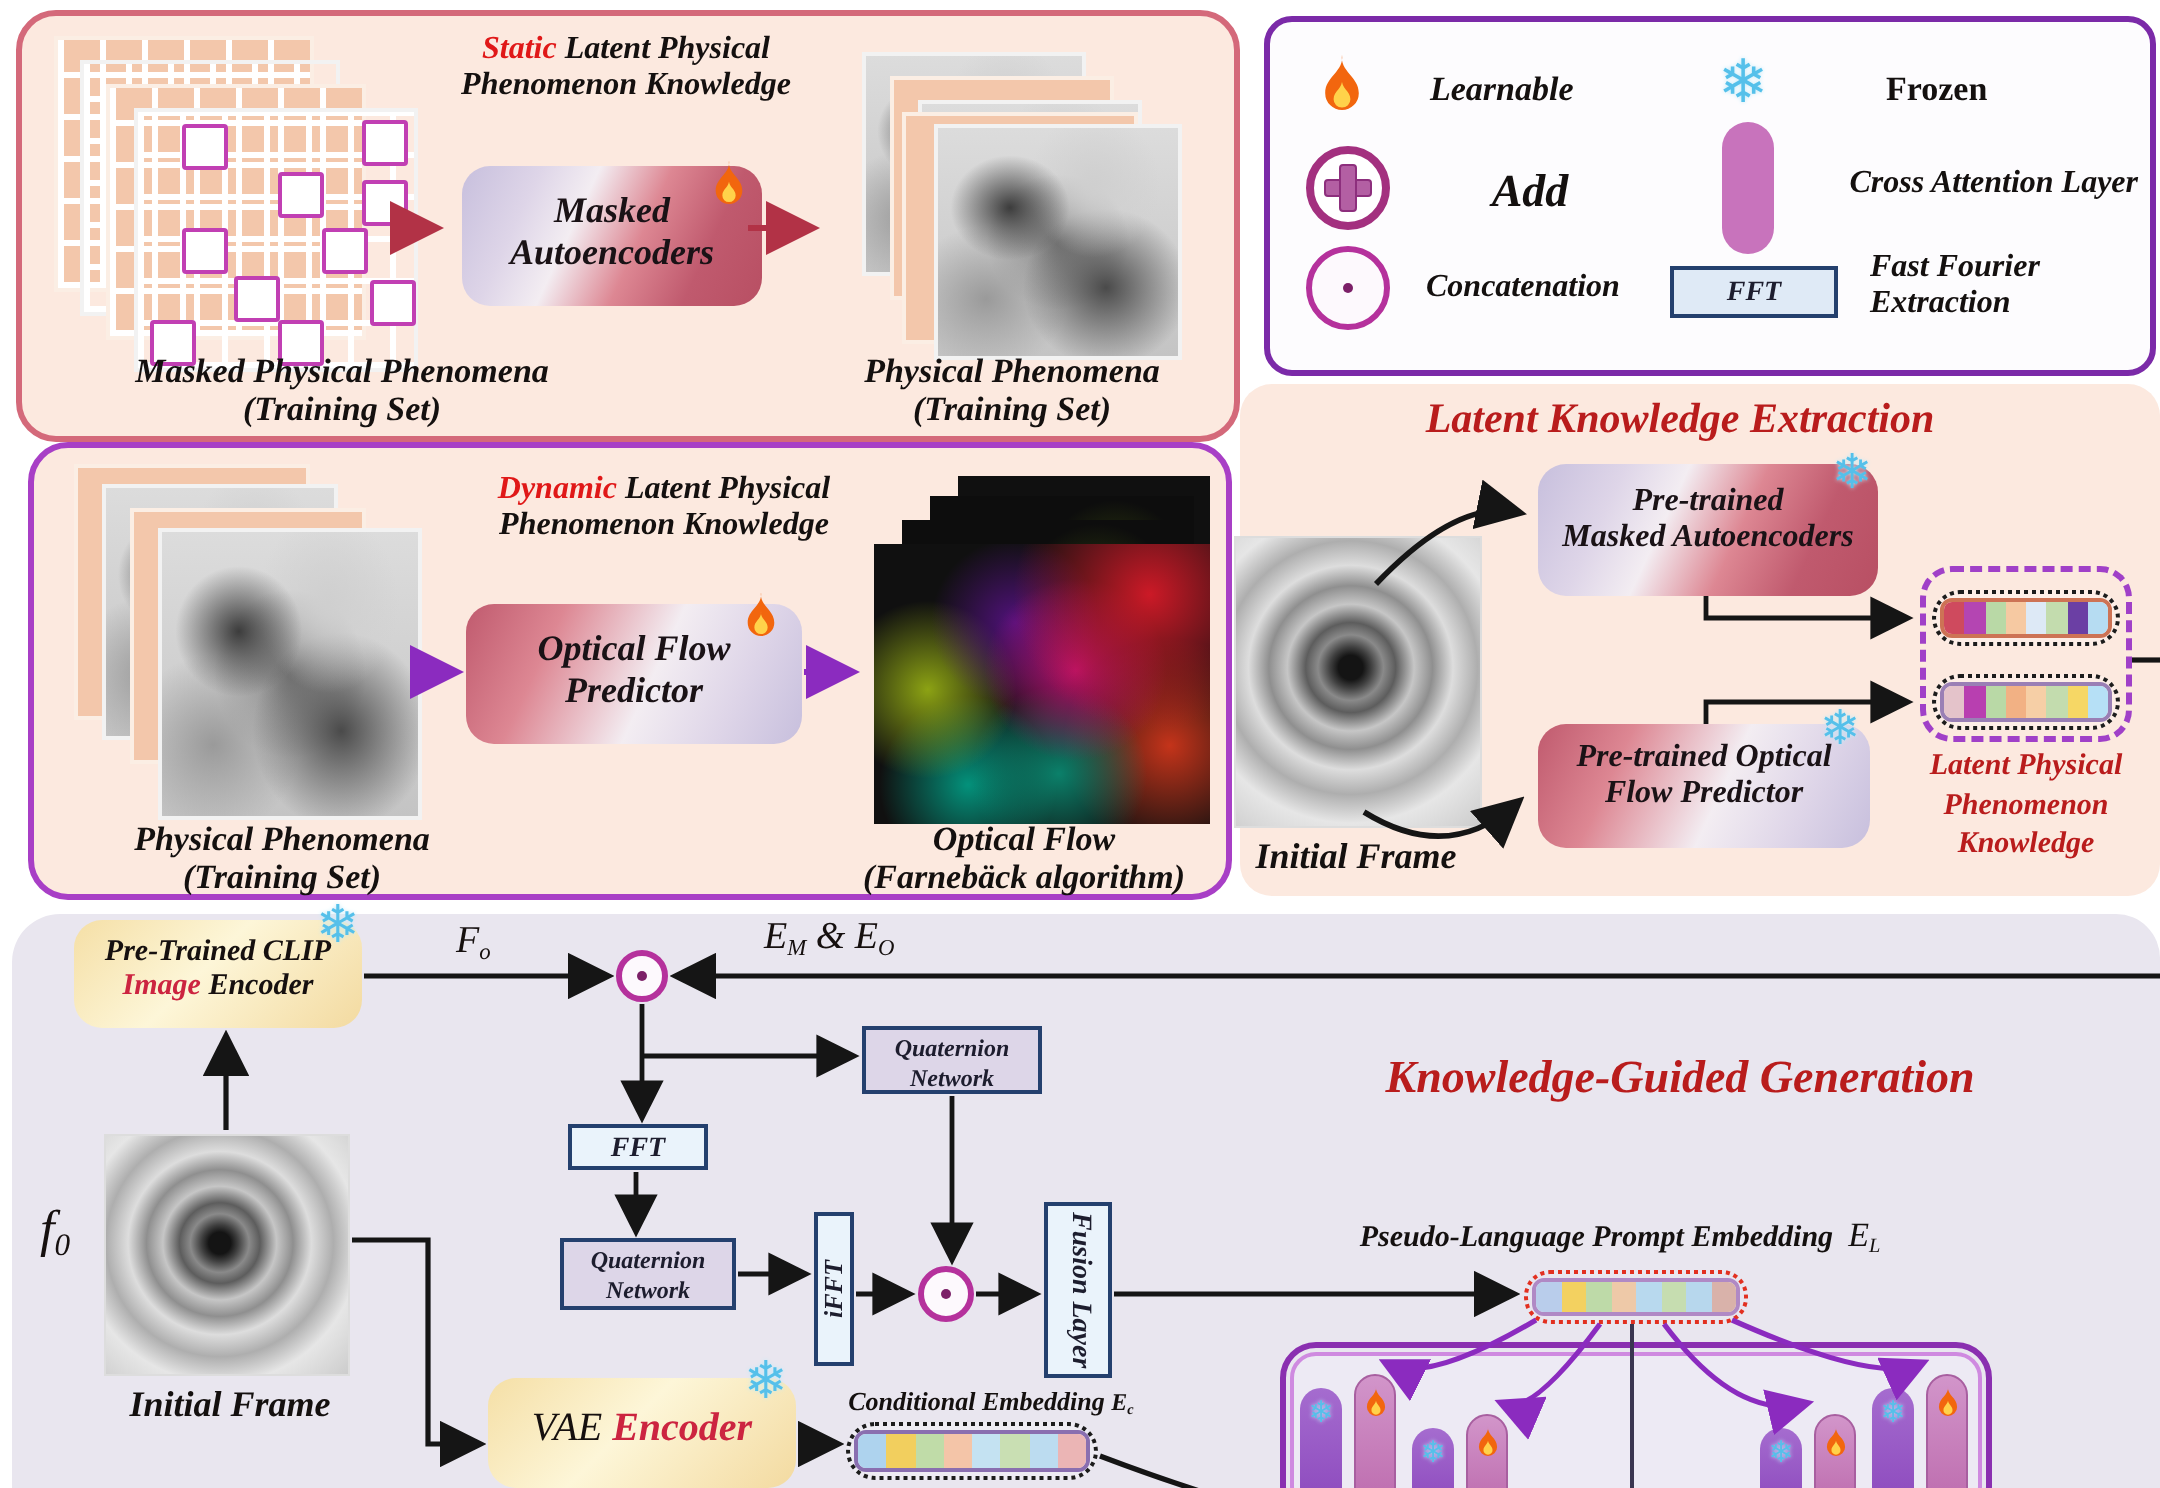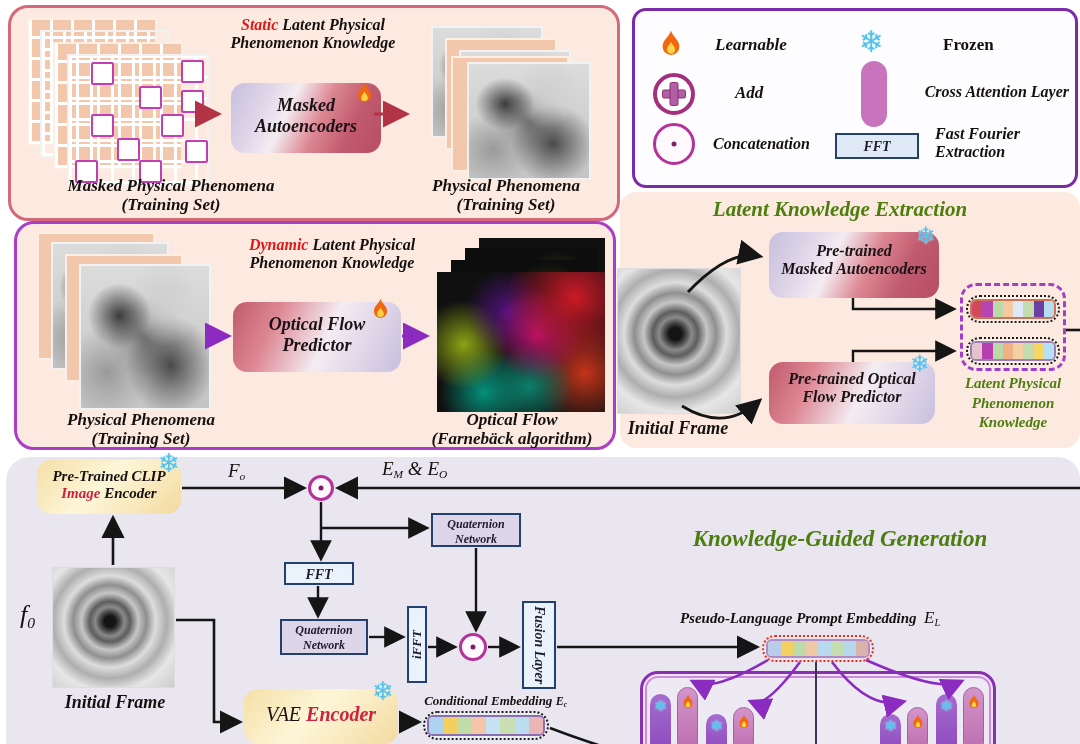--- a/index.html
+++ b/index.html
@@ -1,20 +1,20 @@
 <!DOCTYPE html>
 <html><head>
 <meta charset="utf-8">
 <style>
   html,body{margin:0;padding:0;background:#ffffff;}
   #canvas{position:relative;width:1080px;height:744px;background:#ffffff;overflow:hidden;
           font-family:"Liberation Serif","DejaVu Serif",serif;color:#16100f;}
   .abs{position:absolute;}
   .cap{font-weight:bold;font-style:italic;text-align:center;color:#14100f;line-height:1.12;}
-  .ptitle{color:#4d7c0f;font-weight:bold;font-style:italic;text-align:center;}
+  .ptitle{color:#b91c1c;font-weight:bold;font-style:italic;text-align:center;}
   .accent{color:#e01818;}
   .crimson{color:#cc2440;}
   
   .static-panel{left:8px;top:5px;width:606px;height:210px;background:#fce9df;border:3.5px solid #d4697a;border-radius:20px;}
   .dynamic-panel{left:14px;top:221px;width:596px;height:223px;background:#fce9df;border:3.5px solid #a83fc6;border-radius:20px;}
   .legend-box{left:632px;top:8px;width:440px;height:174px;background:#fdfcfe;border:3.5px solid #7b2aa8;border-radius:14px;}
   .extraction-panel{left:620px;top:192px;width:460px;height:256px;background:#fce9df;border-radius:16px;}
   .generation-panel{left:6px;top:457px;width:1074px;height:287px;background:#e9e6ef;border-radius:24px 22px 0 0;}
   
   .gbox{background:linear-gradient(115deg,#c7bfdd 0%,#ded5e8 22%,#f3edf2 38%,#dd8793 58%,#c05a6e 78%,#b84f63 100%);
@@ -190,21 +190,21 @@
 
   <div class="abs legend-box">
     <span class="abs flame" style="left:24px;top:16px;width:24px;height:32px;"><svg width="100%" height="100%" viewBox="0 0 20 26">
           <path d="M10 0C11 7 3 9 3 16a7 7 0 0 0 14 0C17 9 9 7 10 0Z" fill="#f2660e"></path>
           <path d="M10 10c.5 4-3.5 5-3.5 8.5a3.5 3.5 0 0 0 7 0C13.5 15 9.5 14 10 10Z" fill="#ffd24a"></path>
         </svg></span>
     <div class="abs cap" style="left:80px;top:24px;width:110px;font-size:17px;text-align:left;"><span>Learnable</span></div>
     <span class="abs snow" style="left:224px;top:16px;font-size:30px;">❄</span>
     <div class="abs cap" style="left:308px;top:24px;width:90px;font-size:17px;font-style:normal;text-align:left;"><span>Frozen</span></div>
     <div class="abs cadd" style="left:18px;top:62px;width:42px;height:42px;"></div>
-    <div class="abs cap" style="left:100px;top:72px;width:60px;font-size:17px;text-align:left;"><span>Add</span></div>
+    <div class="abs cap" style="left:100px;top:72px;width:60px;font-size:23px;text-align:center;"><span>Add</span></div>
     <div class="abs pill" style="left:226px;top:50px;width:26px;height:66px;background:#c873bc;border-radius:13px;"></div>
     <div class="abs cap" style="left:272px;top:72px;width:162px;font-size:16px;text-align:right;"><span>Cross Attention Layer</span></div>
     <div class="abs cdot" style="left:18px;top:112px;width:42px;height:42px;"></div>
     <div class="abs cap" style="left:78px;top:124px;width:130px;font-size:16px;text-align:left;"><span>Concatenation</span></div>
     <div class="abs nbox" style="left:200px;top:122px;width:84px;height:26px;font-size:14px;line-height:24px;border-width:2.5px;background:#dfeaf6;"><span>FFT</span></div>
     <div class="abs cap" style="left:300px;top:114px;width:130px;font-size:16px;text-align:left;">
       <span>Fast Fourier</span><br><span>Extraction</span>
     </div>
   </div>
 

